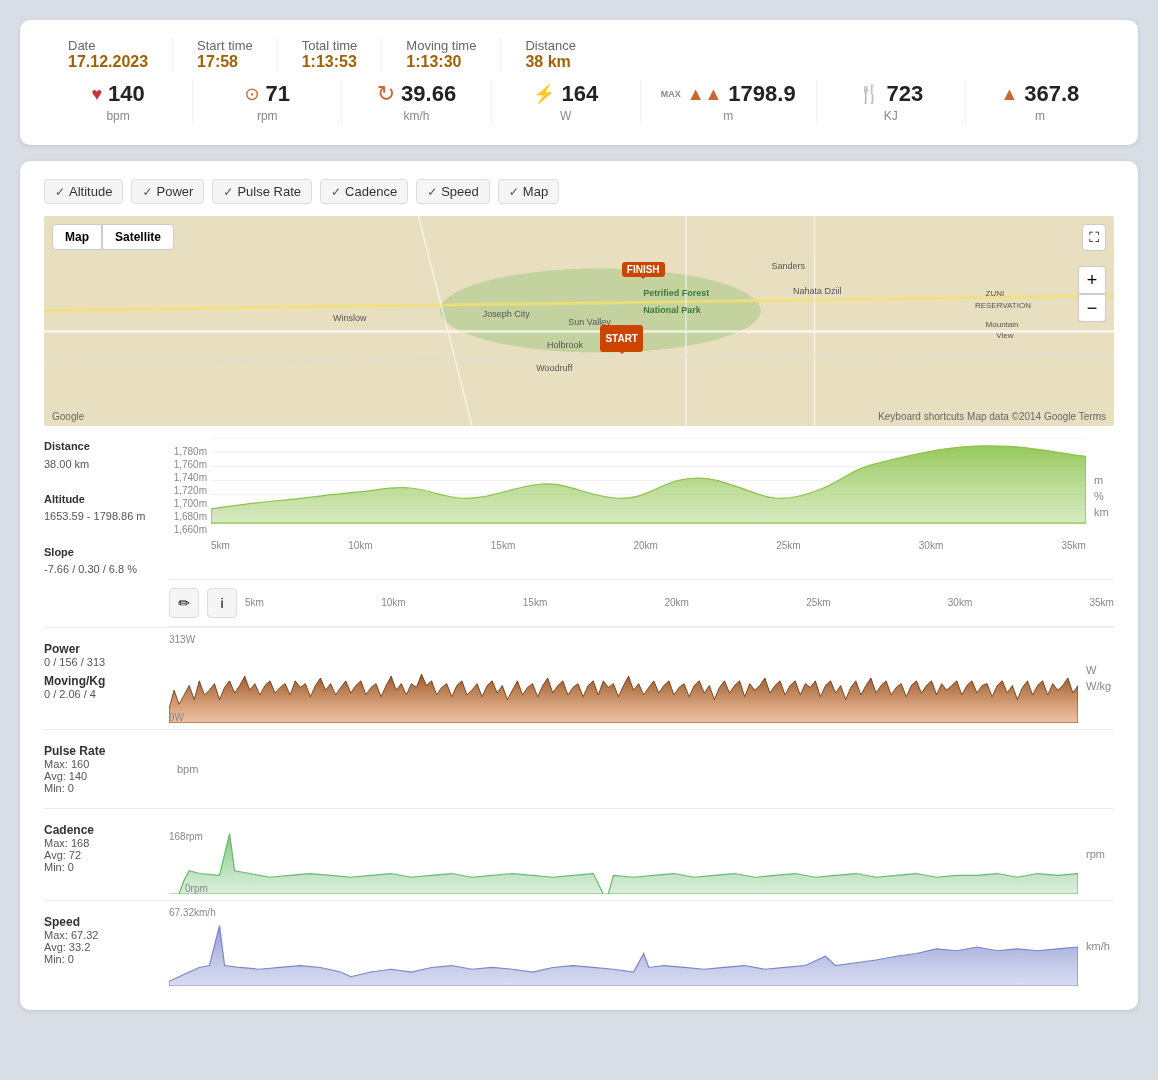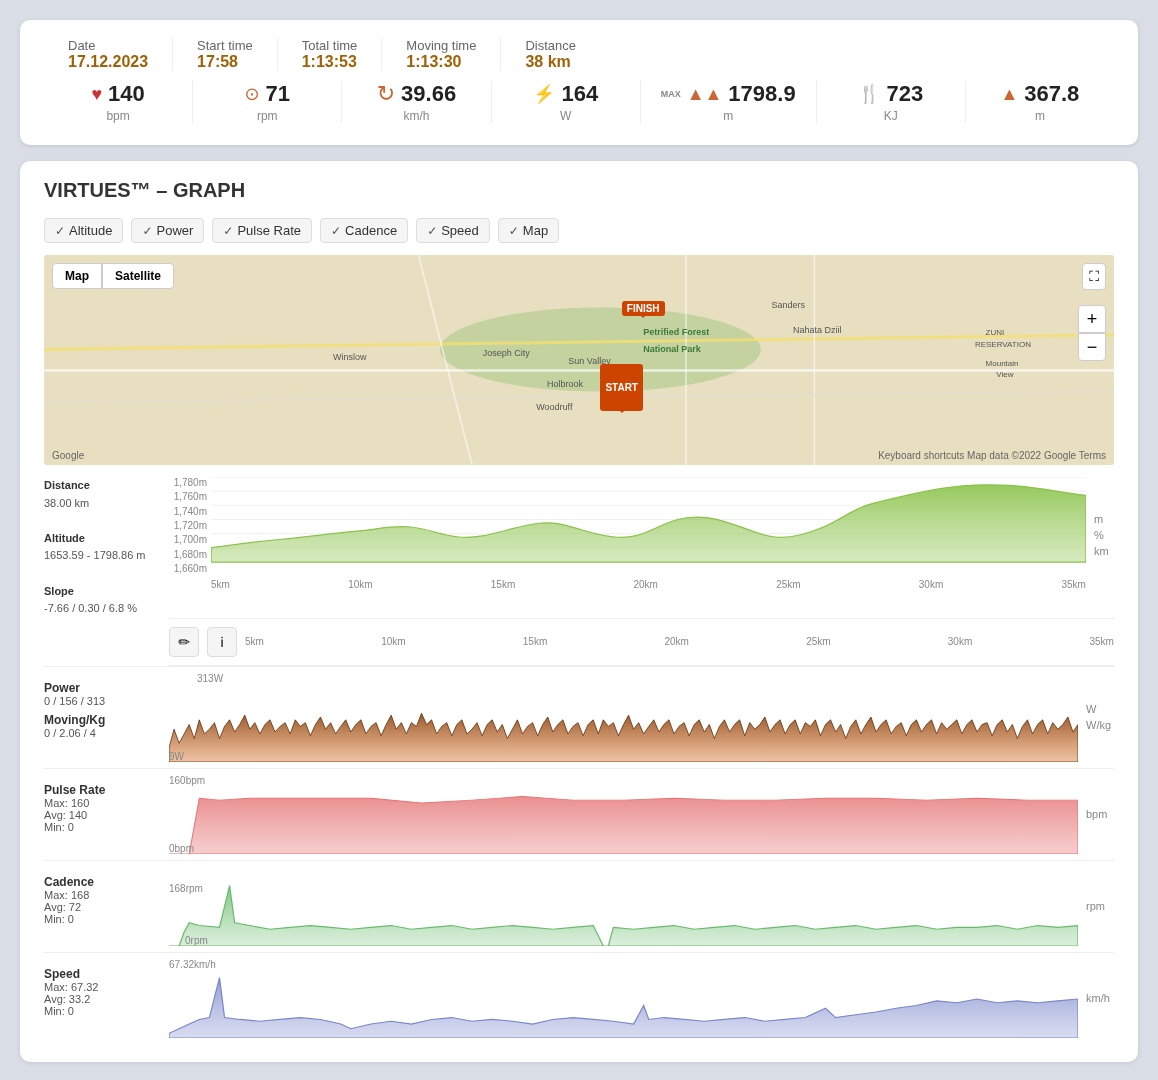--- a/index.html
+++ b/index.html
@@ -233,21 +233,21 @@
       border-top-color: #cc4400;
     }
     .map-start-pin {
       position: absolute;
       top: 52%;
       left: 52%;
       background: #cc4400;
       color: #fff;
       font-size: 10px;
       font-weight: 700;
-      padding: 18px 5px;
+      padding: 8px 5px;
       border-radius: 3px;
     }
     .map-start-pin::after {
       content: '';
       position: absolute;
       bottom: -6px;
       left: 50%;
       transform: translateX(-50%);
       border: 4px solid transparent;
       border-top-color: #cc4400;
@@ -399,21 +399,20 @@
       <div class="metric-top">
         <span class="metric-icon" style="color:#cc6633;">▲</span>
         <span class="metric-value">367.8</span>
       </div>
       <span class="metric-unit">m</span>
     </div>
   </div>
 </div>
 
 <div class="card">
-  <div class="graph-title">VIRTUES™ – GRAPH</div>
 
   <div class="graph-filters">
     <div class="filter-pill">
       <span class="filter-check">✓</span>
       <span>Altitude</span>
     </div>
     <div class="filter-pill">
       <span class="filter-check">✓</span>
       <span>Power</span>
     </div>
@@ -478,40 +477,40 @@
 
       <div class="map-start-pin">START</div>
 
       <div class="map-fullscreen">⛶</div>
       <div class="map-zoom">
         <button class="map-zoom-btn">+</button>
         <button class="map-zoom-btn">−</button>
       </div>
 
       <span class="map-credit">Google</span>
-      <span class="map-credit2">Keyboard shortcuts   Map data ©2022 Google   Terms</span>
+      <span class="map-credit2">Keyboard shortcuts   Map data ©2014 Google   Terms</span>
     </div>
   </div>
 
   <div class="chart-section" style="margin-top:12px;">
     <div class="chart-labels">
       <div class="lbl-title">Distance</div>
       <div class="lbl-val">38.00 km</div>
       <br>
       <div class="lbl-title">Altitude</div>
       <div class="lbl-val">1653.59 - 1798.86 m</div>
       <br>
       <div class="lbl-title">Slope</div>
       <div class="lbl-val">-7.66 / 0.30 / 6.8 %</div>
     </div>
     <div style="flex:1;position:relative;">
       <div style="display:flex;">
         <div style="position:relative;flex:1;">
 
-          <div style="position:absolute;left:0;top:0;bottom:18px;width:42px;display:flex;flex-direction:column;justify-content:space-between;font-size:10px;color:#888;text-align:right;padding-right:4px;">
+          <div style="position:absolute;left:0;top:8px;bottom:18px;width:42px;display:flex;flex-direction:column;justify-content:space-between;font-size:10px;color:#888;text-align:right;padding-right:4px;">
             <span>1,780m</span>
             <span>1,760m</span>
             <span>1,740m</span>
             <span>1,720m</span>
             <span>1,700m</span>
             <span>1,680m</span>
             <span>1,660m</span>
           </div>
           <div style="margin-left:42px;">
             <svg viewBox="0 0 900 120" preserveAspectRatio="none" style="width:100%;height:100px;display:block;">
@@ -574,21 +573,21 @@
   </div>
 
   <div class="data-row" style="display:flex;border-top:1px solid #eee;align-items:stretch;padding:6px 0;">
     <div class="data-label-col">
       <div class="d-title">Power</div>
       <div class="d-val">0 / 156 / 313</div>
       <div class="d-title" style="margin-top:6px;">Moving/Kg</div>
       <div class="d-val">0 / 2.06 / 4</div>
     </div>
     <div style="flex:1;position:relative;">
-      <div style="font-size:10px;color:#888;position:absolute;top:0;left:0;margin-left:28px;">313W</div>
+      <div style="font-size:10px;color:#888;position:absolute;top:0;left:0;">313W</div>
       <svg viewBox="0 0 900 80" preserveAspectRatio="none" style="width:100%;height:75px;display:block;margin-top:14px;">
         <defs>
           <linearGradient id="powerGrad" x1="0" y1="0" x2="0" y2="1">
             <stop offset="0%" stop-color="#8B4513" stop-opacity="0.9"></stop>
             <stop offset="100%" stop-color="#D2691E" stop-opacity="0.4"></stop>
           </linearGradient>
         </defs>
 
         <path d="M0,80 L0,65 L5,45 L10,60 L15,50 L20,40 L25,55 L30,35 L35,50 L40,45 L45,38 L50,55 L55,42 L60,35 L65,48 L70,40 L75,30 L80,45 L85,38 L90,50 L95,40 L100,35 L105,48 L110,42 L115,38 L120,50 L125,35 L130,42 L135,38 L140,52 L145,40 L150,32 L155,45 L160,38 L165,50 L170,42 L175,35 L180,48 L185,40 L190,35 L195,50 L200,42 L205,38 L210,52 L215,40 L220,30 L225,45 L230,38 L235,50 L240,38 L245,42 L250,28 L255,40 L260,35 L265,50 L270,42 L275,38 L280,52 L285,40 L290,35 L295,50 L300,45 L305,38 L310,52 L315,40 L320,35 L325,48 L330,40 L335,55 L340,45 L345,35 L350,50 L355,42 L360,38 L365,52 L370,40 L375,32 L380,48 L385,40 L390,35 L395,50 L400,42 L405,38 L410,52 L415,40 L420,35 L425,50 L430,35 L435,42 L440,38 L445,52 L450,40 L455,30 L460,45 L465,38 L470,50 L475,42 L480,35 L485,48 L490,40 L495,35 L500,50 L505,42 L510,38 L515,52 L520,40 L525,35 L530,48 L535,40 L540,55 L545,42 L550,35 L555,48 L560,40 L565,35 L570,52 L575,38 L580,45 L585,40 L590,32 L595,48 L600,40 L605,35 L610,50 L615,40 L620,35 L625,50 L630,38 L635,42 L640,35 L645,52 L650,40 L655,35 L660,48 L665,40 L670,55 L675,42 L680,35 L685,50 L690,40 L695,32 L700,48 L705,40 L710,35 L715,50 L720,42 L725,38 L730,52 L735,40 L740,35 L745,48 L750,40 L755,35 L760,50 L765,38 L770,45 L775,40 L780,35 L785,50 L790,40 L795,35 L800,48 L805,40 L810,38 L815,52 L820,40 L825,35 L830,48 L835,40 L840,55 L845,42 L850,35 L855,50 L860,40 L865,35 L870,50 L875,38 L880,45 L885,40 L890,32 L895,48 L900,40 L900,80 Z" fill="url(#powerGrad)" stroke="#5D2906" stroke-width="0.8"></path>
       </svg>
@@ -599,34 +598,20 @@
       <span>W/kg</span>
     </div>
   </div>
 
   <div class="data-row" style="display:flex;border-top:1px solid #eee;align-items:stretch;padding:6px 0;">
     <div class="data-label-col">
       <div class="d-title">Pulse Rate</div>
       <div class="d-val">Max: 160</div>
       <div class="d-val">Avg: 140</div>
       <div class="d-val">Min: 0</div>
-    </div>
-    <div style="flex:1;position:relative;">
-      <div style="font-size:10px;color:#888;position:absolute;top:0;left:0;">160bpm</div>
-      <svg viewBox="0 0 900 70" preserveAspectRatio="none" style="width:100%;height:65px;display:block;margin-top:14px;">
-        <defs>
-          <linearGradient id="pulseGrad" x1="0" y1="0" x2="0" y2="1">
-            <stop offset="0%" stop-color="#e57373" stop-opacity="0.8"></stop>
-            <stop offset="100%" stop-color="#ef9a9a" stop-opacity="0.5"></stop>
-          </linearGradient>
-        </defs>
-
-        <path d="M0,70 L0,70 L20,70 L30,10 L50,12 L80,10 L120,10 L200,10 L250,15 L300,12 L350,8 L400,12 L450,12 L500,10 L550,12 L600,12 L650,10 L700,10 L750,12 L800,10 L850,12 L900,12 L900,70 Z" fill="url(#pulseGrad)" stroke="#e57373" stroke-width="1"></path>
-      </svg>
-      <div style="font-size:10px;color:#888;position:absolute;bottom:0;left:0;">0bpm</div>
     </div>
     <div style="display:flex;flex-direction:column;justify-content:center;padding-left:8px;font-size:11px;color:#888;min-width:36px;">
       <span>bpm</span>
     </div>
   </div>
 
   <div class="data-row" style="display:flex;border-top:1px solid #eee;align-items:stretch;padding:6px 0;">
     <div class="data-label-col">
       <div class="d-title">Cadence</div>
       <div class="d-val">Max: 168</div>

